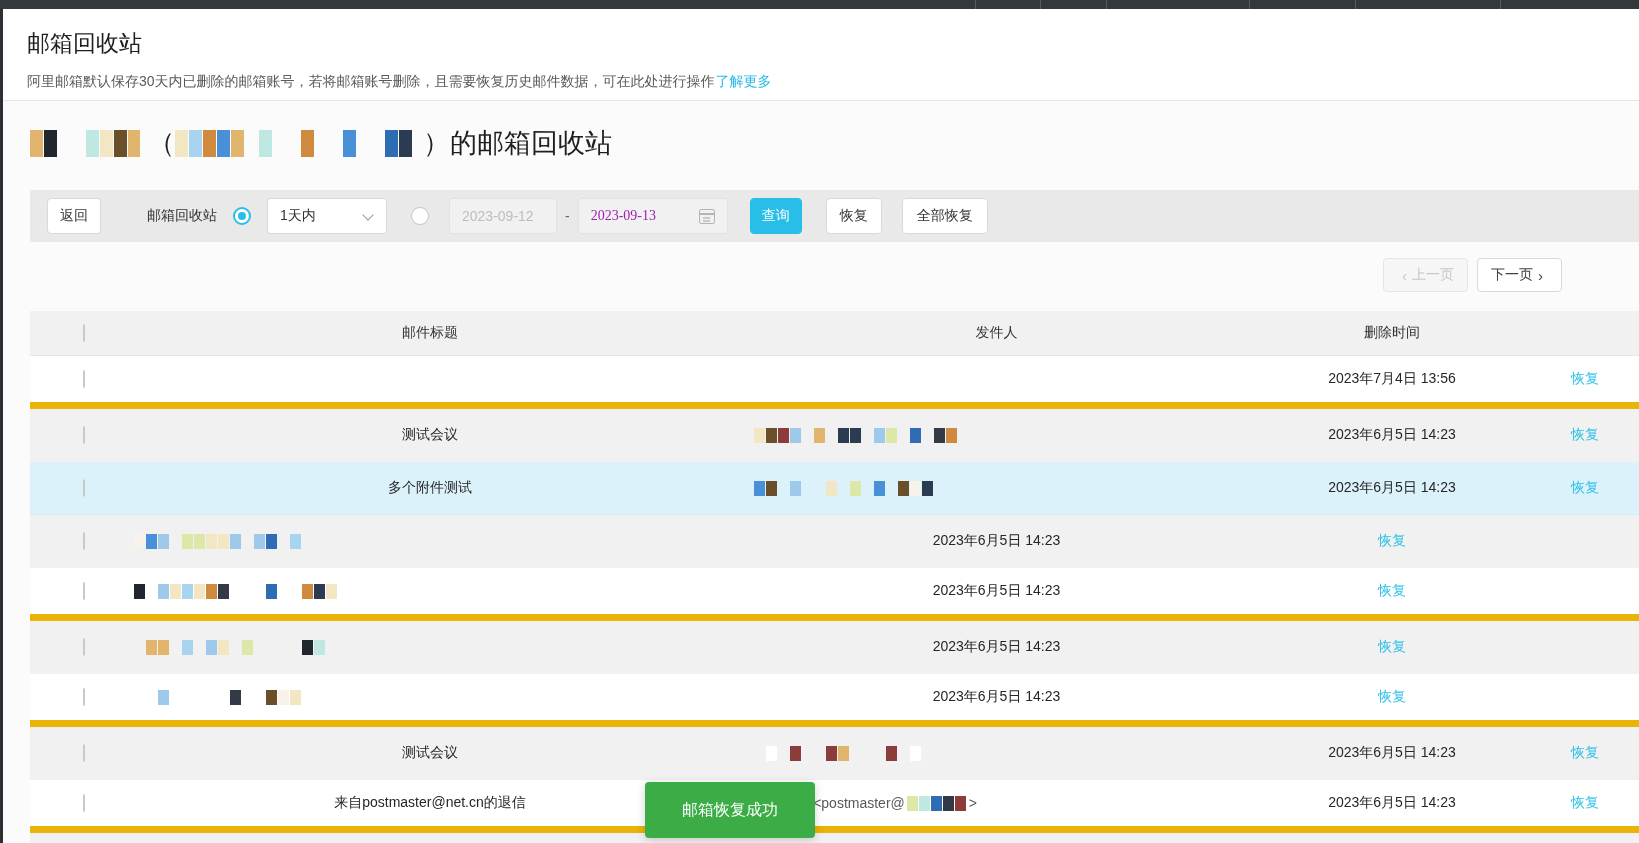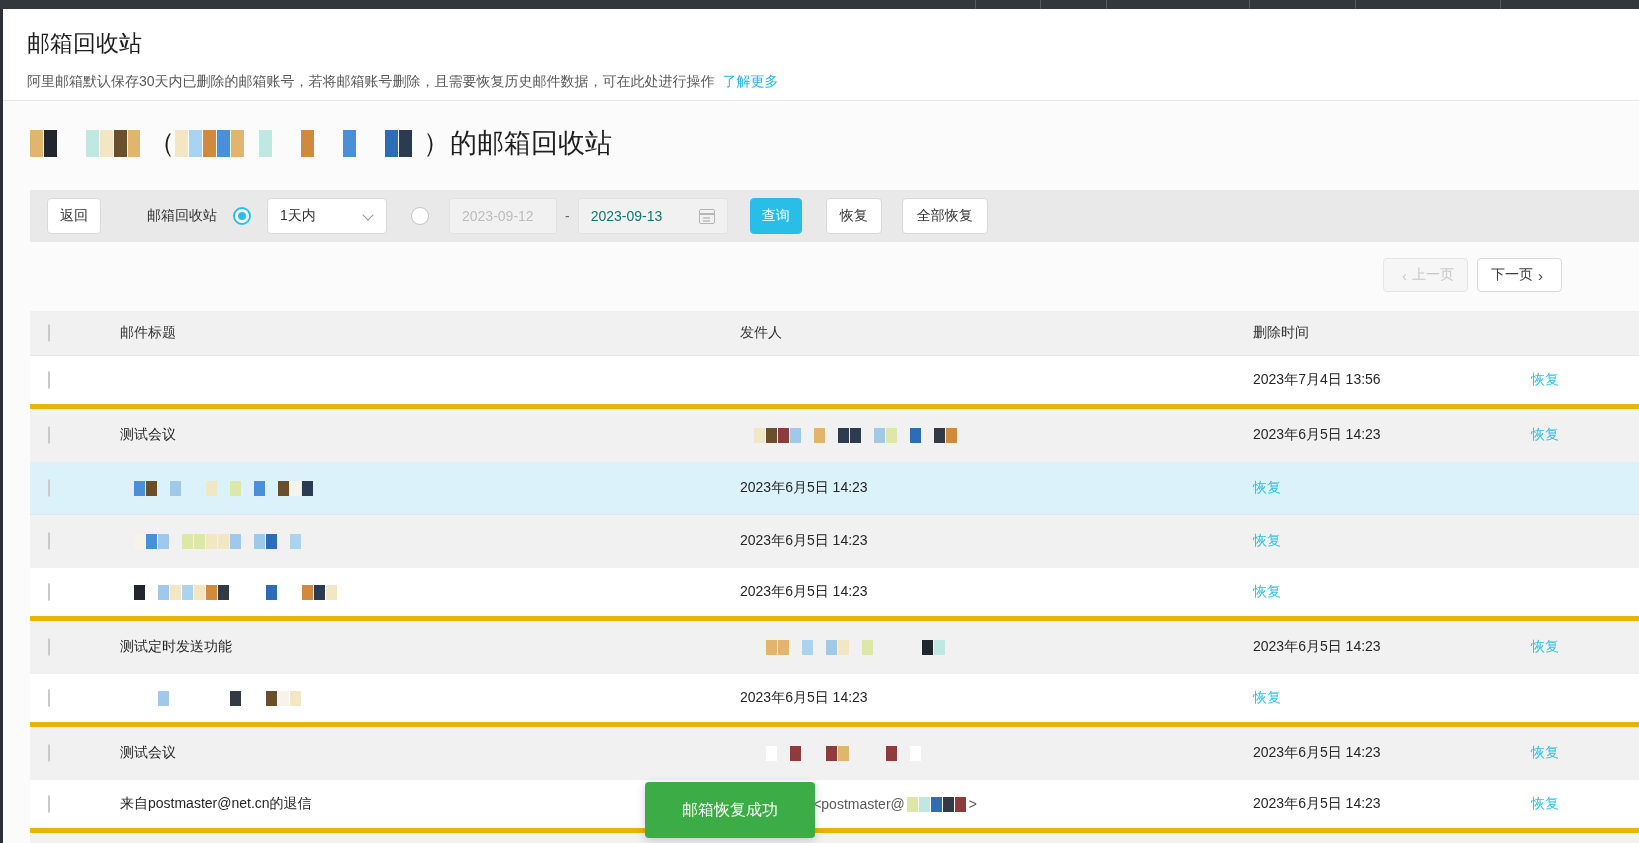--- a/index.html
+++ b/index.html
@@ -10,21 +10,21 @@
   }
   
   .topbar { position:absolute; left:0; top:0; width:1639px; height:9px; background:#33383d; z-index:6; }
   .topbar .tdiv { position:absolute; top:0; width:1px; height:9px; background:#575d63; }
   
   .left-edge { position:absolute; left:0; top:9px; bottom:0; width:3px; background:#2c3036; z-index:6; }
   
   .page-header { position:absolute; left:0; top:9px; width:1639px; height:92px; background:#ffffff; border-bottom:1px solid #e6e6e6; }
   .page-title { position:absolute; left:27px; top:19px; font-size:23px; color:#1f1f1f; }
   .page-subtitle { position:absolute; left:27px; top:64px; font-size:14px; color:#595959; }
-  .learn-more { color:#28b8e6; cursor:pointer; margin-left:8px; text-decoration:none; }
+  .learn-more { color:#28b8e6; cursor:pointer; margin-left:1px; text-decoration:none; }
   
   .section-title { position:absolute; left:30px; top:120px; height:46px; display:flex; align-items:center; font-size:27px; color:#1f1f1f; white-space:nowrap; }
   .mosaic { display:inline-flex; align-items:center; overflow:hidden; }
   .mosaic .mcell { display:inline-block; flex:0 0 auto; }
   .mosaic.big .mcell { width:13px; height:27px; margin-right:1px; }
   .mosaic.small .mcell { width:11px; height:15px; margin-right:1px; }
   .m-title-a { width:110px; height:40px; margin-right:8px; }
   .m-title-b { width:248px; height:34px; }
   
   .toolbar { position:absolute; left:30px; right:0; top:190px; height:52px; background:#e9e9e9; display:flex; align-items:center; padding-left:17px; }
@@ -36,37 +36,37 @@
   .radio.checked::after { content:""; position:absolute; left:3px; top:3px; width:8px; height:8px; border-radius:50%; background:#29bee8; }
   .radio.unchecked { border:1px solid #c4c4c4; }
   .r1 { margin-left:16px; }
   .select { margin-left:16px; width:120px; height:36px; background:#fff; border:1px solid #d9d9d9; border-radius:4px; position:relative; display:flex; align-items:center; padding-left:12px; font-size:14px; color:#333; cursor:pointer; }
   .chevron { position:absolute; right:14px; top:12px; width:8px; height:8px; border-right:1.5px solid #999; border-bottom:1.5px solid #999; transform:rotate(45deg); }
   .r2 { margin-left:24px; }
   .dategroup { margin-left:20px; display:flex; align-items:center; }
   .date-input { height:36px; background:#f1f1f1; border:1px solid #e2e2e2; border-radius:3px; font-size:14px; color:#bdbdbd; padding:0 12px; font-family:"Liberation Sans","DejaVu Sans",sans-serif; }
   .date-start { width:108px; }
   .date-end { width:150px; position:relative; }
-  .date-end input { width:100%; height:100%; background:transparent; border:none; font-size:14px; color:#0f766e; outline:none; font-family:Liberation Sans, sans-serif; }
+  .date-end input { width:100%; height:100%; background:transparent; border:none; font-size:14px; color:#a21caf; outline:none; font-family:Liberation Serif, serif; }
   .date-sep { margin:0 8px; color:#666; font-size:14px; }
   .cal-icon { position:absolute; right:12px; top:10px; width:16px; height:15px; border:1.5px solid #b5b5b5; border-radius:2px; }
   .cal-icon::before { content:""; position:absolute; left:0; right:0; top:3px; height:1.5px; background:#b5b5b5; }
   .cal-icon::after { content:""; position:absolute; left:3px; top:7px; width:7px; height:1.5px; background:#c9c9c9; box-shadow:0 3px 0 #c9c9c9; }
   .btn-query { margin-left:22px; width:52px; background:#29bee8; border-color:#29bee8; color:#fff; }
   .btn-restore { margin-left:24px; width:56px; }
   .btn-restore-all { margin-left:20px; width:86px; }
   
   .pagination { position:absolute; top:258px; right:77px; display:flex; }
   .page-btn { height:34px; border-radius:4px; font-size:14px; display:inline-flex; align-items:center; padding:0 13px; cursor:pointer; }
   .page-btn .pg-ic { font-size:15px; margin:0 5px; }
   .page-prev { background:#f6f6f6; border:1px solid #e5e5e5; color:#c8c8c8; cursor:default; }
   .page-next { background:#fff; border:1px solid #d9d9d9; color:#404040; margin-left:9px; }
   
-  .table { position:absolute; left:30px; top:311px; width:1609px; }
-  .trow { display:grid; grid-template-columns:90px 620px 513px 278px 1fr; align-items:center; height:53px; background:#fff; border-bottom:5px solid #eab308; font-size:14px; color:#262626; }
+  .table { position:absolute; left:30px; top:311px; width:1609px;text-align:center; }
+  .trow { display:grid; grid-template-columns:90px 620px 513px 278px 1fr; align-items:center; height:53px; background:#fff; border-bottom:7px solid #eab308; font-size:14px; color:#262626; }
   .trow.thead { height:45px; background:#f1f1f1; border-bottom:1px solid #e6e6e6; color:#333; }
   .trow.alt { background:#f1f1f1; border-bottom:1px solid #f1f1f1; }
   .trow.hl { background:#dbf2fa; border-bottom:1px solid #d2ecf5; }
   .cb-cell { padding-left:18px; }
   .checkbox { width:18px; height:18px; background:#fff; border:1px solid #c9c9c9; border-radius:3px; cursor:pointer; }
   .sender-cell { display:flex; align-items:center; color:#595959; white-space:nowrap; overflow:hidden; }
   .sender-cell .mosaic { margin-left:14px; }
   .sender-cell .stext { color:#595959; }
   .restore-link { color:#2bc0e8; cursor:pointer; text-decoration:none; }
   .sliver { height:10px; background:#f1f1f1; border-bottom:none; }
@@ -200,20 +200,21 @@
             <span class="mcell" style="background: transparent;"></span>
             <span class="mcell" style="background: rgb(51, 58, 69);"></span>
             <span class="mcell" style="background: rgb(207, 138, 62);"></span>
           </span>
         </div>
     <div class="time-cell">2023年6月5日 14:23</div>
     <div class="action-cell"><a class="restore-link">恢复</a></div>
   </div>
       <div class="trow hl">
     <div class="cb-cell"><span class="checkbox"></span></div>
+    <div class="title-cell">多个附件测试</div>
     <div class="sender-cell">
           <span class="mosaic small">
             <span class="mcell" style="background: rgb(74, 144, 217);"></span>
             <span class="mcell" style="background: rgb(107, 79, 42);"></span>
             <span class="mcell" style="background: transparent;"></span>
             <span class="mcell" style="background: rgb(158, 201, 234);"></span>
             <span class="mcell" style="background: transparent;"></span>
             <span class="mcell" style="background: transparent;"></span>
             <span class="mcell" style="background: rgb(243, 231, 195);"></span>
             <span class="mcell" style="background: transparent;"></span>
@@ -276,21 +277,20 @@
             <span class="mcell" style="background: rgb(207, 138, 62);"></span>
             <span class="mcell" style="background: rgb(42, 59, 82);"></span>
             <span class="mcell" style="background: rgb(243, 231, 195);"></span>
           </span>
         </div>
     <div class="time-cell">2023年6月5日 14:23</div>
     <div class="action-cell"><a class="restore-link">恢复</a></div>
   </div>
       <div class="trow alt">
     <div class="cb-cell"><span class="checkbox"></span></div>
-    <div class="title-cell">测试定时发送功能</div>
     <div class="sender-cell">
           <span class="mosaic small">
             <span class="mcell" style="background: transparent;"></span>
             <span class="mcell" style="background: rgb(226, 181, 110);"></span>
             <span class="mcell" style="background: rgb(226, 181, 110);"></span>
             <span class="mcell" style="background: transparent;"></span>
             <span class="mcell" style="background: rgb(168, 212, 240);"></span>
             <span class="mcell" style="background: transparent;"></span>
             <span class="mcell" style="background: rgb(158, 201, 234);"></span>
             <span class="mcell" style="background: rgb(243, 231, 195);"></span>

